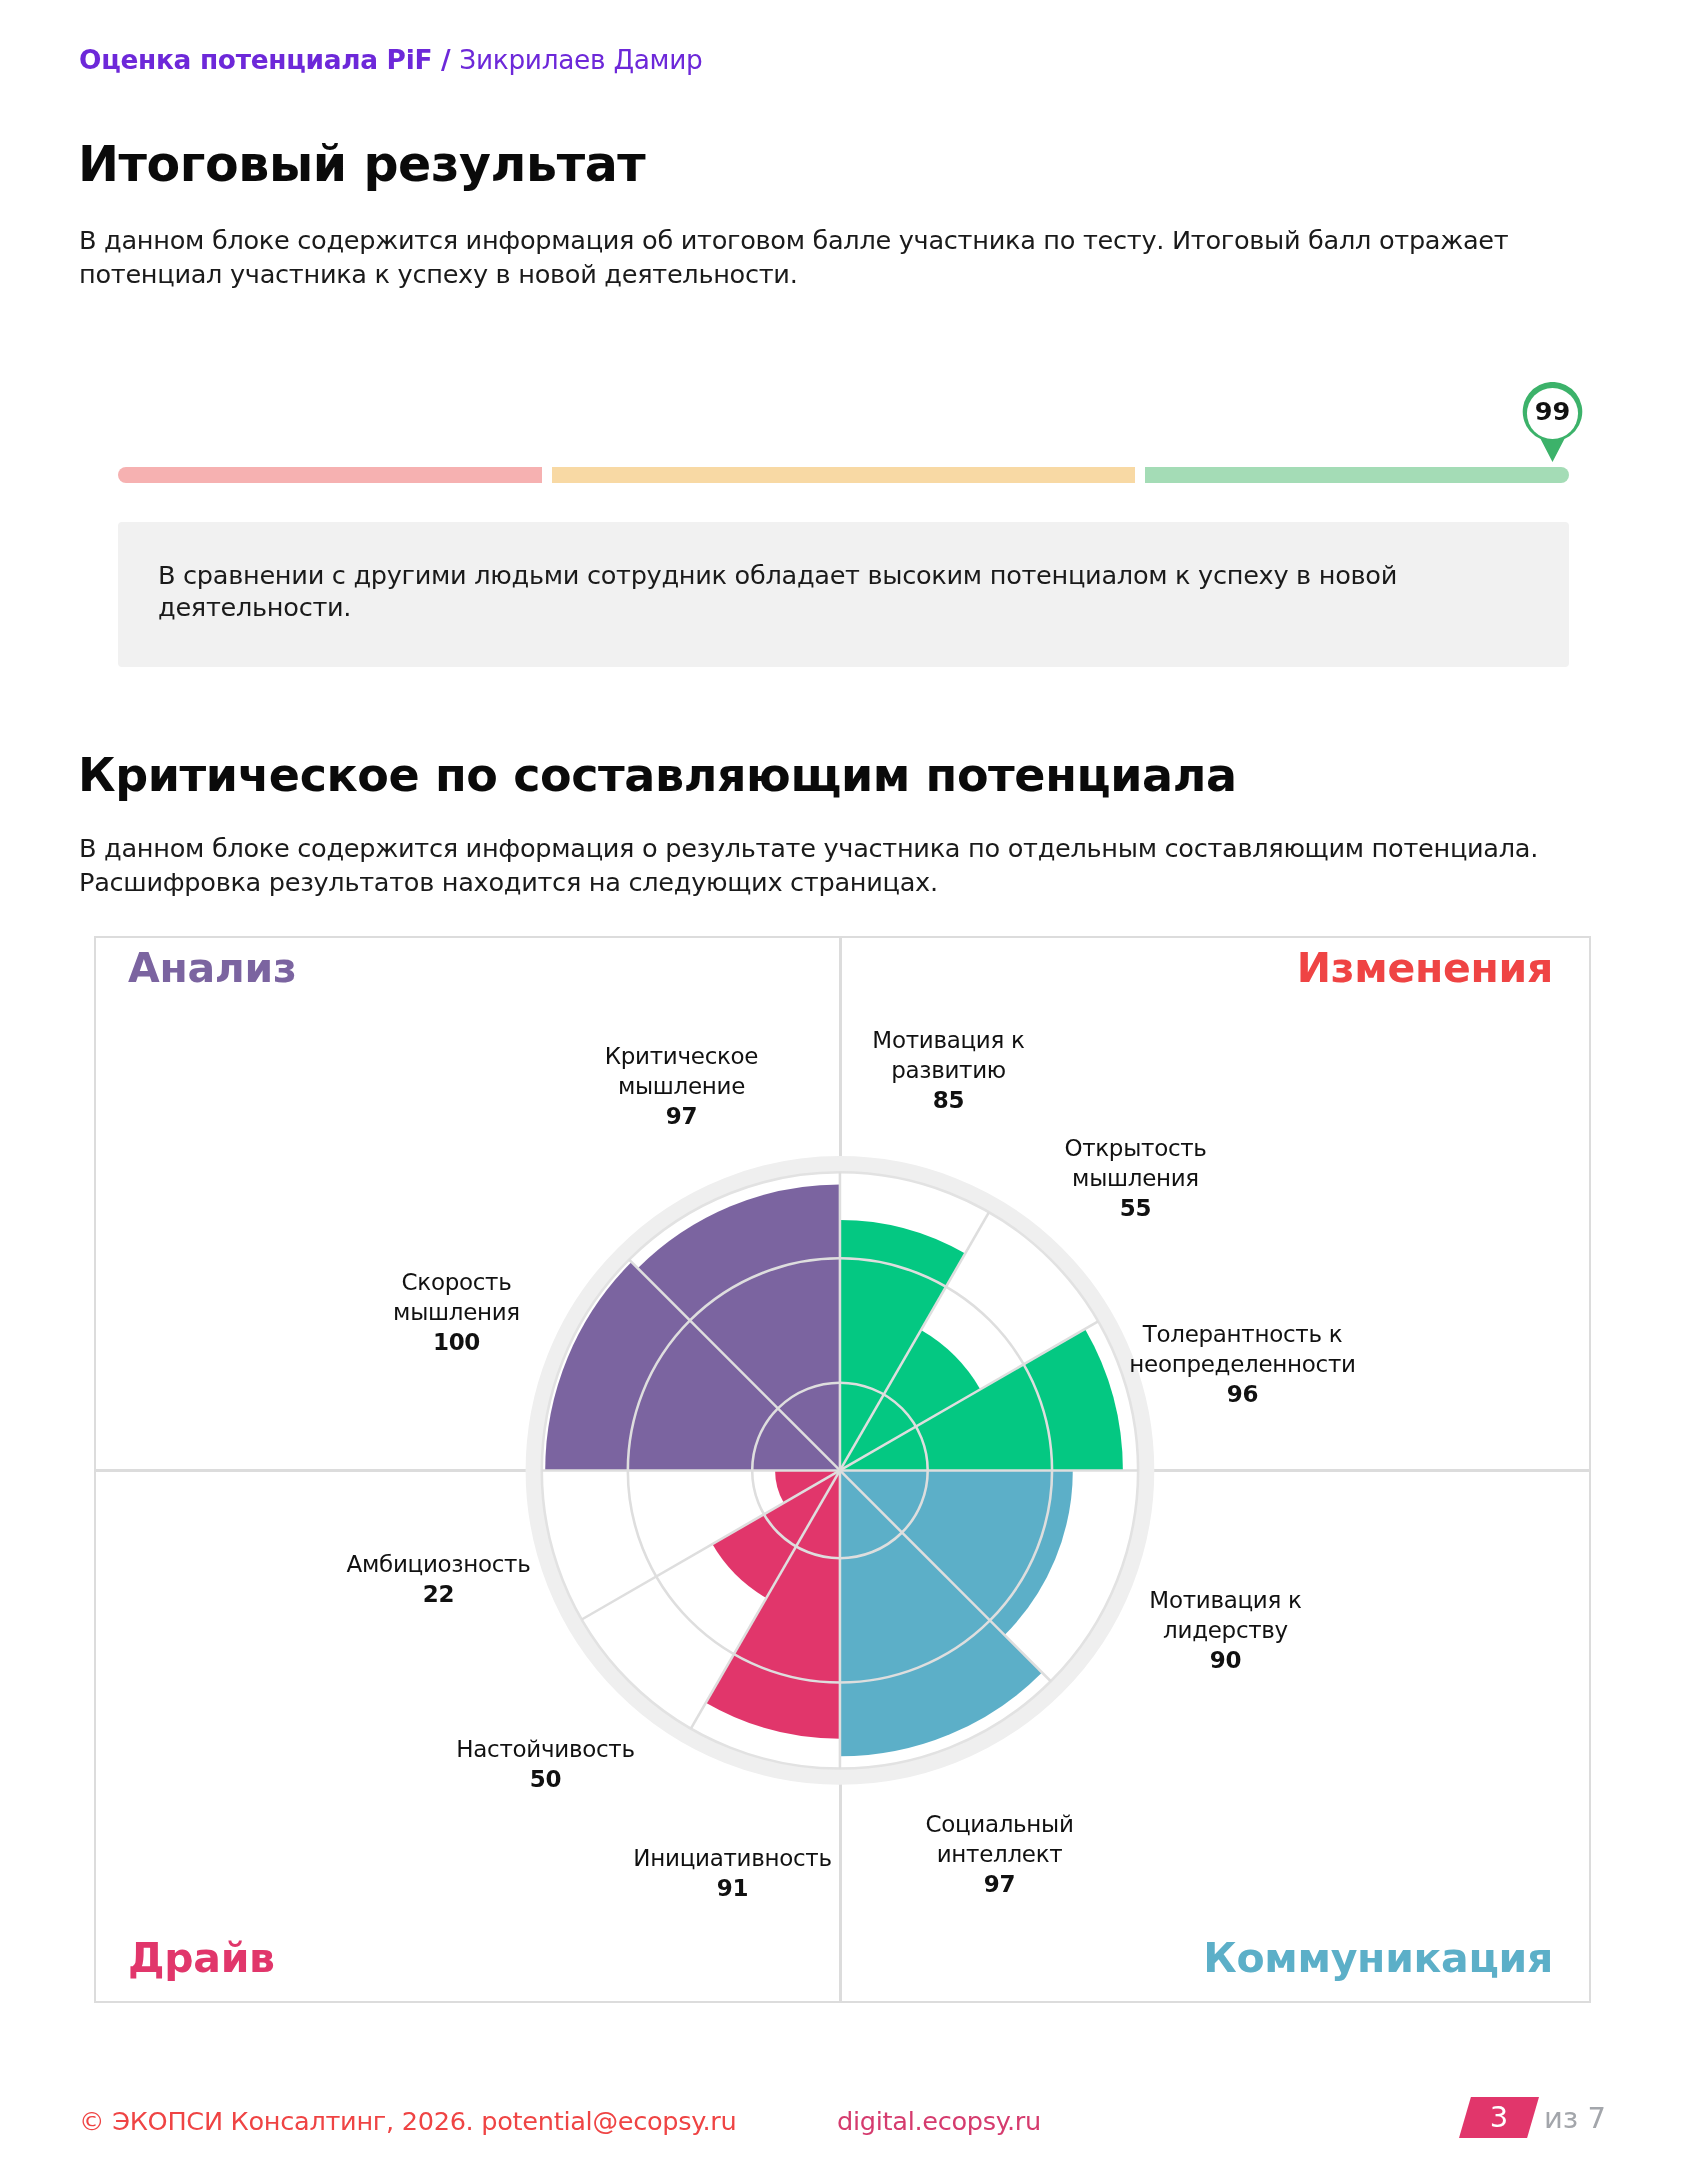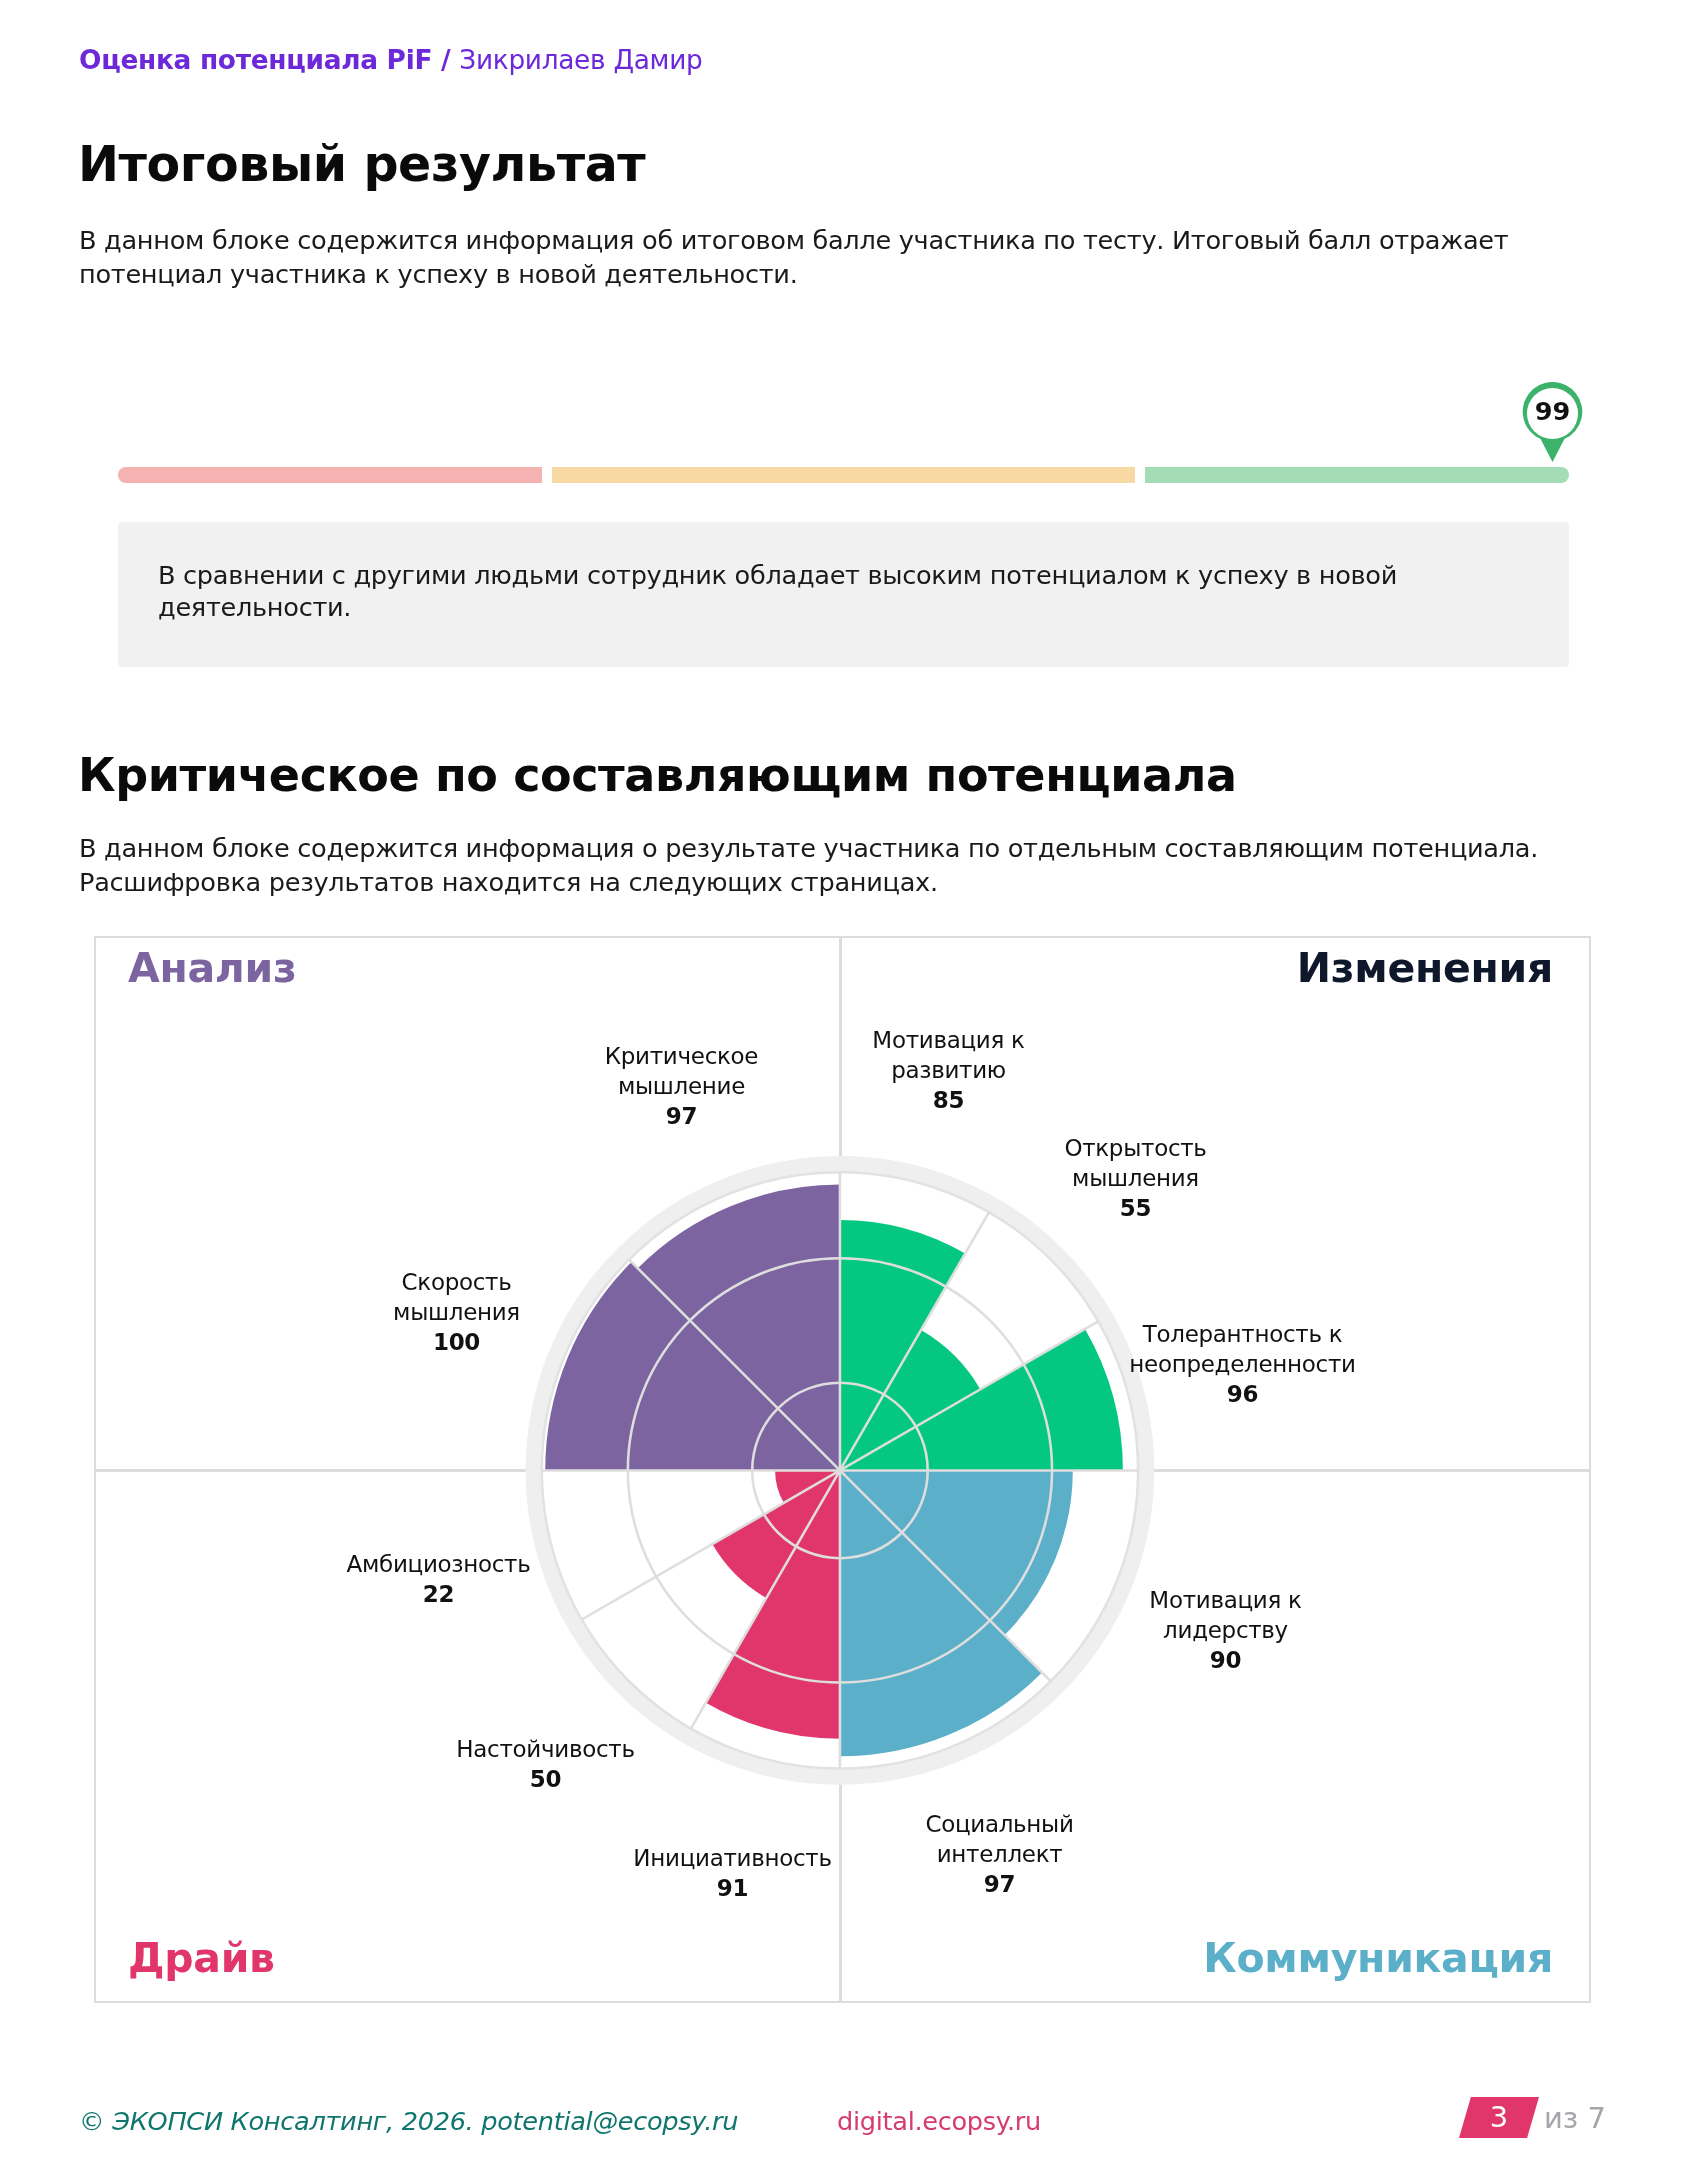--- a/index.html
+++ b/index.html
@@ -22,21 +22,21 @@
   .callout-text { position: absolute; left: 40px; top: 37px; width: 1363px; font-size: 25.6px; line-height: 32px; color: #1a1a1a; letter-spacing: -0.3px; }
   .h2 { left: 78px; top: 748px; font-size: 46px; font-weight: bold; color: #0a0a0a; letter-spacing: -0.4px; white-space: nowrap; }
   .lead2 { top: 831px; }
   .frame { left: 94px; top: 936px; width: 1497px; height: 1067px; border: 2.6px solid #dcdcdc; box-sizing: border-box; }
   .frame-vline { left: 839px; top: 936px; width: 2.6px; height: 1067px; background: #dcdcdc; }
   .frame-hline { left: 94px; top: 1469px; width: 1497px; height: 2.6px; background: #dcdcdc; }
   .quad-title { font-size: 41px; font-weight: bold; white-space: nowrap; letter-spacing: -0.3px; }
   .chart-svg { left: 0; top: 0; width: 1685px; height: 2181px; pointer-events: none; }
   .slabel { position: absolute; width: 273px; margin-left: -136px; text-align: center; font-size: 23px; line-height: 30px; color: #111; letter-spacing: -0.3px; }
   .slabel .sval { display: block; font-weight: bold; }
-  .footer-left { left: 79px; top: 2106px; font-size: 25.6px; color: #0f766e; white-space: nowrap; letter-spacing: -0.3px; font-style: italic; }
+  .footer-left { left: 79px; top: 2106px; font-size: 25.6px; color: #ef4444; white-space: nowrap; letter-spacing: -0.3px; }
   .footer-link { left: 837px; top: 2106px; font-size: 25.6px; color: #d53b6e; white-space: nowrap; letter-spacing: -0.3px; }
   .page-badge { left: 1459px; top: 2097px; width: 80px; height: 41px; }
   .page-num { position: absolute; left: 0; top: 3.4px; width: 80px; text-align: center; font-size: 29px; color: #ffffff; }
   .page-of { left: 1544px; top: 2101px; font-size: 29px; color: #a3a6ab; white-space: nowrap; }
 </style>
 </head>
 <body>
 
 <div class="abs breadcrumb"><span class="bc-bold">Оценка потенциала PiF</span><span class="bc-bold"> / </span><span>Зикрилаев Дамир</span></div>
 
@@ -88,21 +88,21 @@
     <line x1="986" y1="1726" x2="682.8911086754465" y2="1901" stroke="#dedede" stroke-width="3"></line>
     <line x1="986" y1="1726" x2="810.9999999999999" y2="2029.1088913245535" stroke="#dedede" stroke-width="3"></line>
     <line x1="986" y1="1726" x2="985.9999999999999" y2="2076" stroke="#dedede" stroke-width="3"></line>
     <line x1="986" y1="1726" x2="1233.4873734152916" y2="1973.4873734152916" stroke="#dedede" stroke-width="3"></line>
     <line x1="986" y1="1726" x2="1336" y2="1726" stroke="#dedede" stroke-width="3"></line>
     <line x1="986" y1="1726" x2="1289.1088913245535" y2="1551" stroke="#dedede" stroke-width="3"></line>
     <line x1="986" y1="1726" x2="1161" y2="1422.8911086754465" stroke="#dedede" stroke-width="3"></line>
   </svg>
 
 <div class="abs quad-title" style="left:128px; top:944px; color:#7b64a0;">Анализ</div>
-<div class="abs quad-title" style="right:132px; top:944px; color:#0f172a;">Изменения</div>
+<div class="abs quad-title" style="right:132px; top:944px; color:#ef4444;">Изменения</div>
 <div class="abs quad-title" style="left:128px; top:1934px; color:#e1366b;">Драйв</div>
 <div class="abs quad-title" style="right:132px; top:1934px; color:#5cafc8;">Коммуникация</div>
 
 <div class="slabel" style="left:681px; top:1041px;">
   <span>Критическое</span><br><span>мышление</span><span class="sval">97</span>
 </div>
 <div class="slabel" style="left:456px; top:1267px;">
   <span>Скорость</span><br><span>мышления</span><span class="sval">100</span>
 </div>
 <div class="slabel" style="left:948px; top:1025px;">

